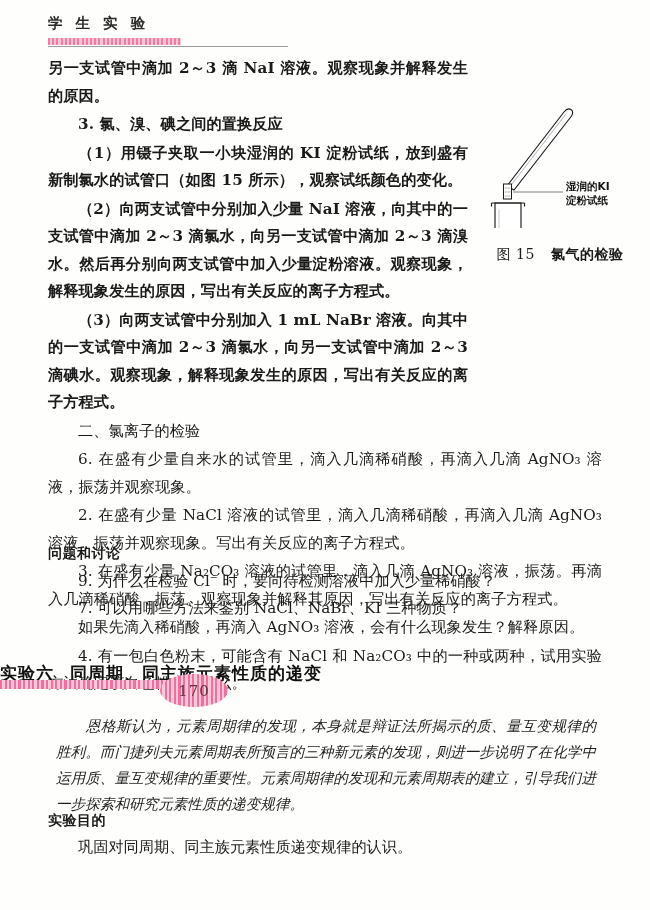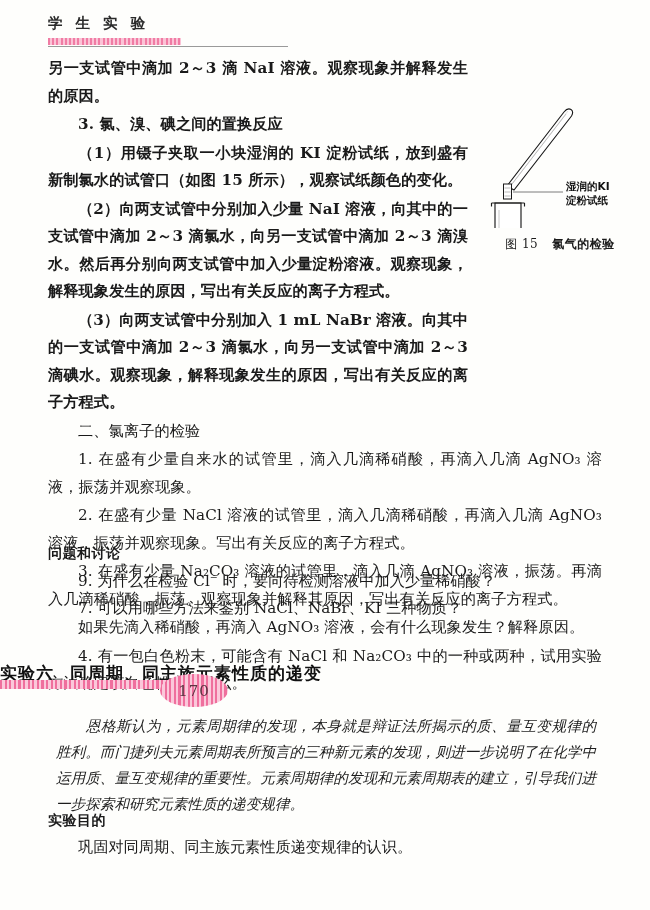--- a/index.html
+++ b/index.html
@@ -90,25 +90,25 @@
   }
 
   
   .figure {
     position: absolute;
     left: 487px;
     top: 78px;
     width: 160px;
   }
   .fig-caption {
-    margin-top: 4px;
+    margin-top: 14px;
     text-align: center;
     font-family: "DejaVu Sans", "Liberation Sans", sans-serif;
     font-weight: bold;
-    font-size: 12px;
+    font-size: 14px;
     color: #1a1a1a;
     letter-spacing: 0.5px;
     padding-right: 14px;
   }
   .fig-caption .num { font-family: "DejaVu Serif", serif; font-weight: normal; }
 
   
   .exp-title {
     position: absolute;
     left: 0;
@@ -267,21 +267,21 @@
     </div>
   </div>
 
   <div class="body-col">
     <p class="t wrap-narrow">另一支试管中滴加 2～3 滴 NaI 溶液。观察现象并解释发生的原因。</p>
     <p class="t ind wrap-narrow">3. 氯、溴、碘之间的置换反应</p>
     <p class="t ind wrap-narrow">（1）用镊子夹取一小块湿润的 KI 淀粉试纸，放到盛有新制氯水的试管口（如图 15 所示），观察试纸颜色的变化。</p>
     <p class="t ind wrap-narrow">（2）向两支试管中分别加入少量 NaI 溶液，向其中的一支试管中滴加 2～3 滴氯水，向另一支试管中滴加 2～3 滴溴水。然后再分别向两支试管中加入少量淀粉溶液。观察现象，解释现象发生的原因，写出有关反应的离子方程式。</p>
     <p class="t ind wrap-narrow">（3）向两支试管中分别加入 1 mL NaBr 溶液。向其中的一支试管中滴加 2～3 滴氯水，向另一支试管中滴加 2～3 滴碘水。观察现象，解释现象发生的原因，写出有关反应的离子方程式。</p>
     <p class="t ind wrap-full">二、氯离子的检验</p>
-    <p class="t ind wrap-full">1. 在盛有少量自来水的试管里，滴入几滴稀硝酸，再滴入几滴 AgNO₃ 溶液，振荡并观察现象。</p>
+    <p class="t ind wrap-full">6. 在盛有少量自来水的试管里，滴入几滴稀硝酸，再滴入几滴 AgNO₃ 溶液，振荡并观察现象。</p>
     <p class="t ind wrap-full">2. 在盛有少量 NaCl 溶液的试管里，滴入几滴稀硝酸，再滴入几滴 AgNO₃ 溶液，振荡并观察现象。写出有关反应的离子方程式。</p>
     <p class="t ind wrap-full">3. 在盛有少量 Na₂CO₃ 溶液的试管里，滴入几滴 AgNO₃ 溶液，振荡。再滴入几滴稀硝酸，振荡。观察现象并解释其原因，写出有关反应的离子方程式。</p>
     <p class="t ind wrap-full">如果先滴入稀硝酸，再滴入 AgNO₃ 溶液，会有什么现象发生？解释原因。</p>
     <p class="t ind wrap-full">4. 有一包白色粉末，可能含有 NaCl 和 Na₂CO₃ 中的一种或两种，试用实验方法确定该白色粉末是什么。</p>
   </div>
 
   <div class="qd">
     <span class="hei">问题和讨论</span>
     <p>9. 为什么在检验 Cl⁻ 时，要向待检测溶液中加入少量稀硝酸？</p>
     <p>7. 可以用哪些方法来鉴别 NaCl、NaBr、KI 三种物质？</p>

